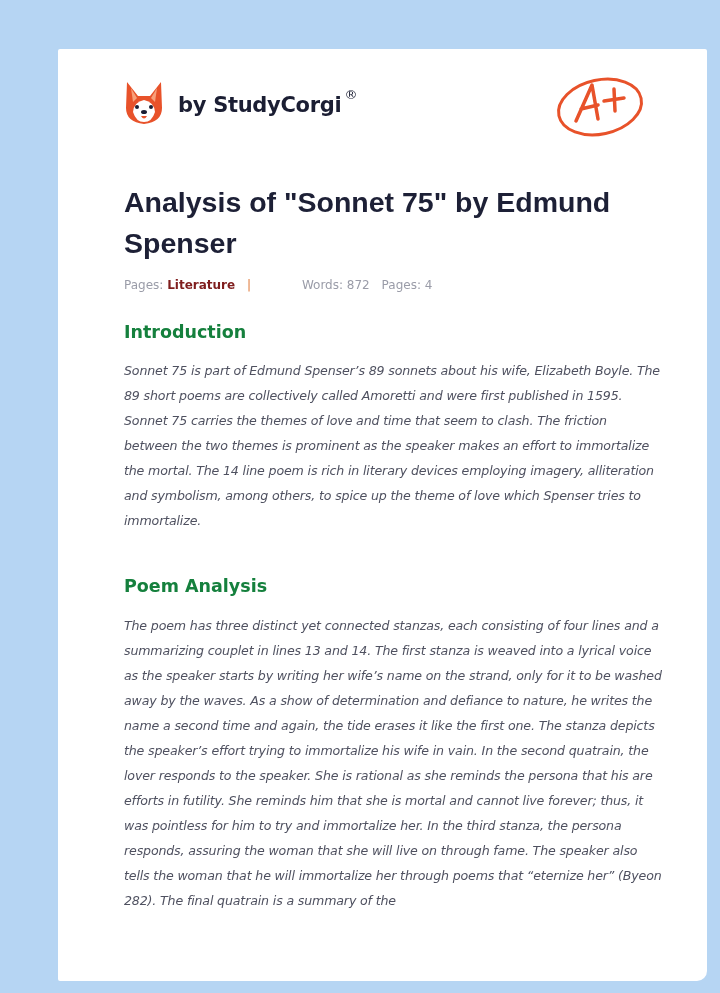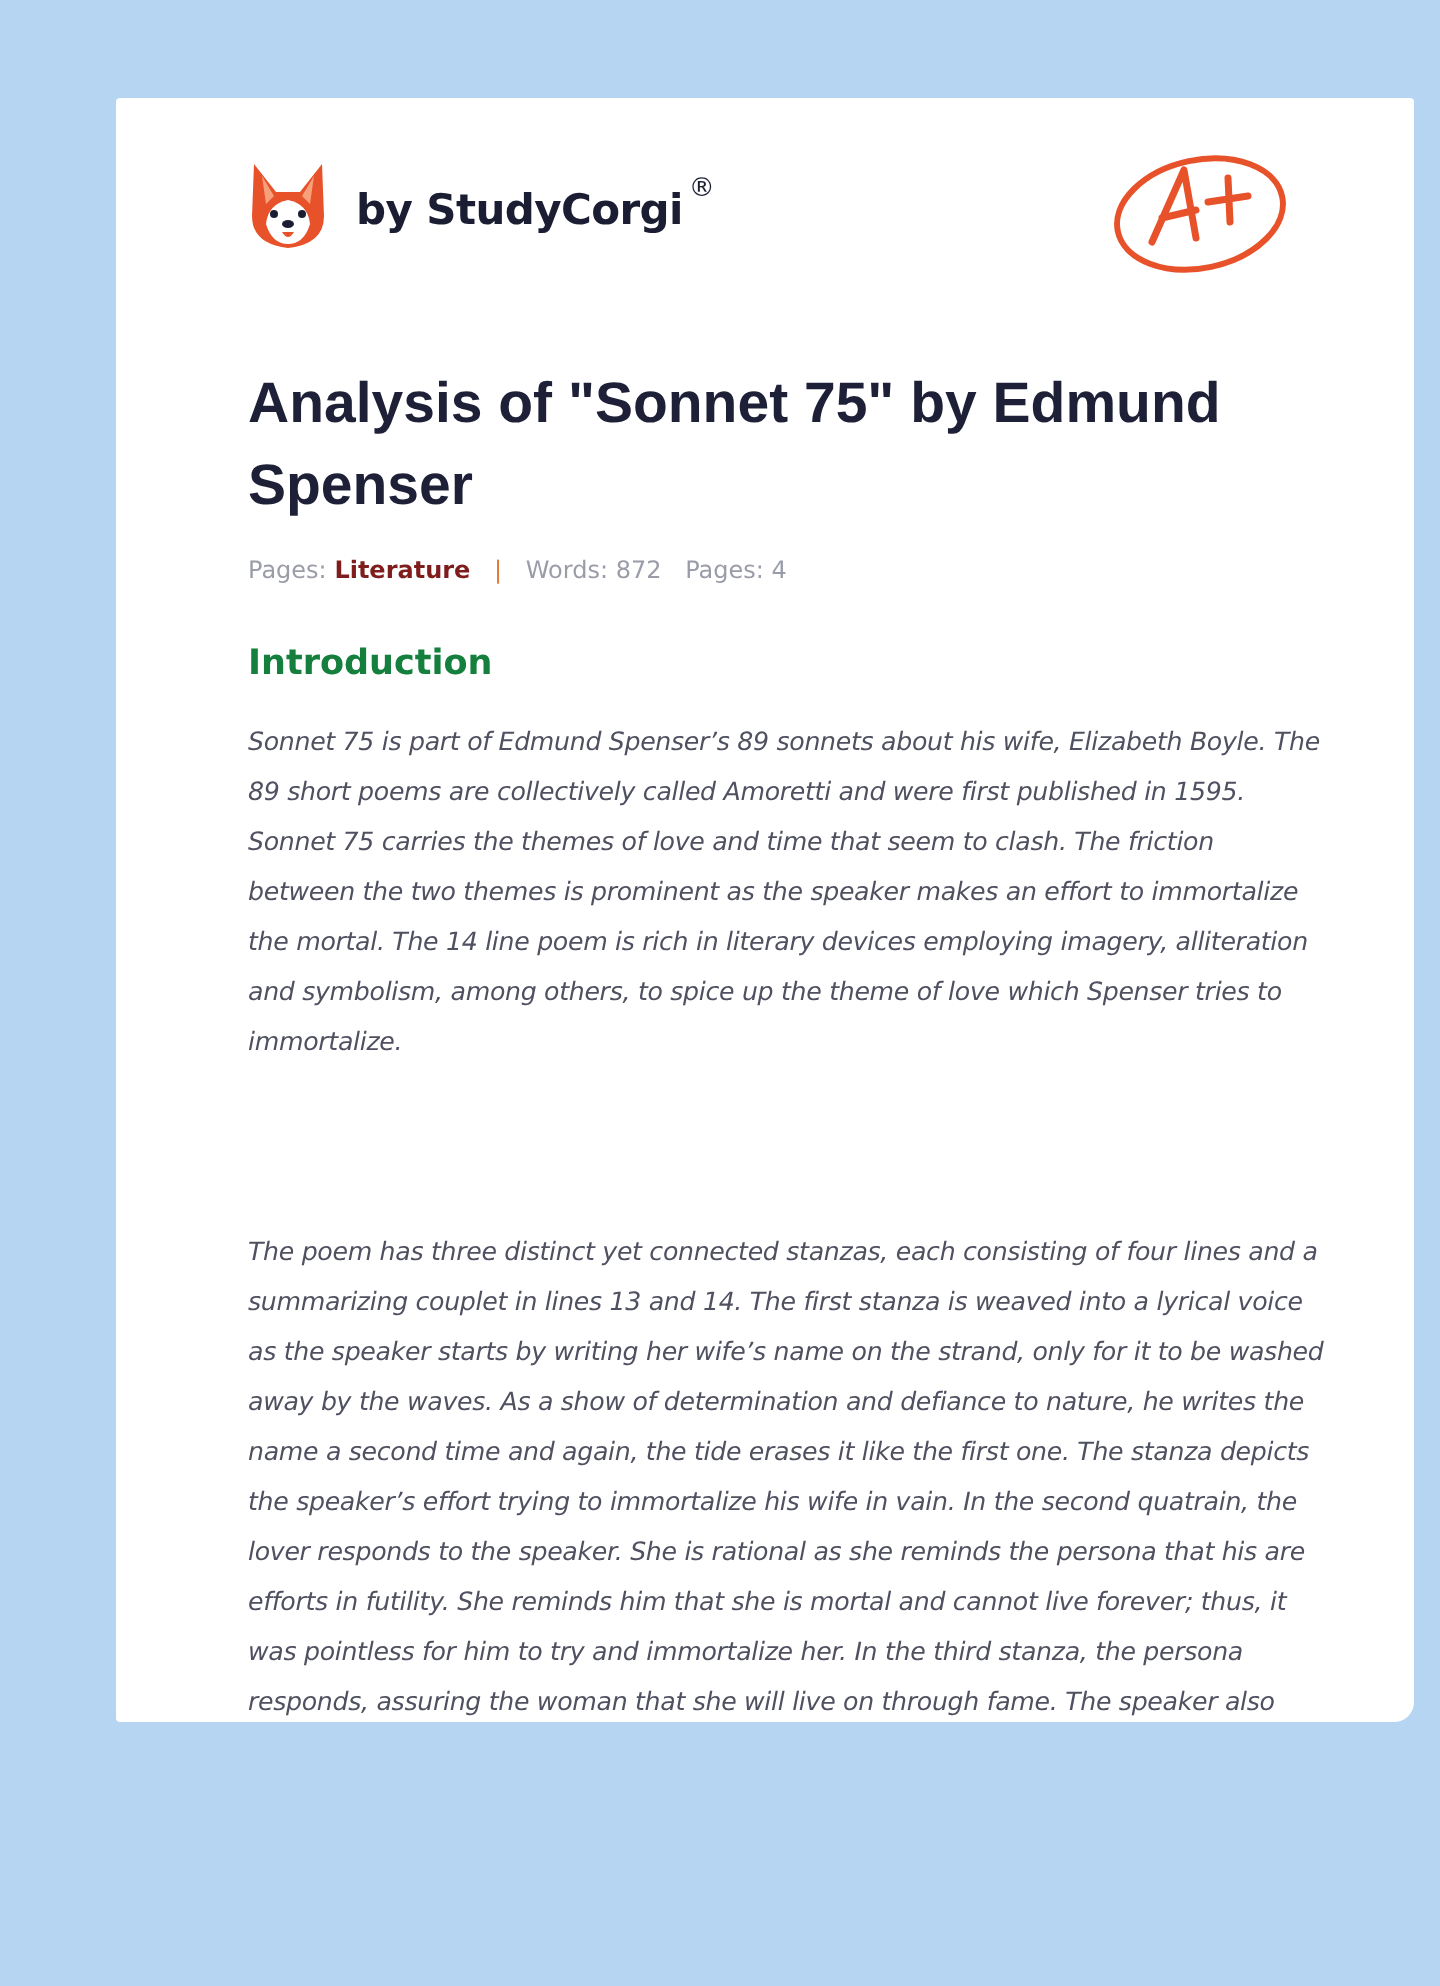--- a/index.html
+++ b/index.html
@@ -4,21 +4,21 @@
 <style>
   html, body { margin: 0; padding: 0; }
   body {
     width: 720px; height: 993px; overflow: hidden;
     background: #b6d5f3;
     font-family: "DejaVu Sans", sans-serif;
     position: relative;
   }
   .card {
     position: absolute; left: 58px; top: 49px;
-    width: 649px; height: 812px;
+    width: 649px; height: 932px;
     background: #ffffff;
     border-radius: 2px 2px 10px 2px;
     overflow: hidden;
   }
   .header { position: absolute; left: 66px; top: 28px; height: 50px; display: flex; align-items: center; }
   .logo-icon { width: 40px; height: 48px; margin-right: 14px; }
   .brand {
     font-family: "DejaVu Sans", sans-serif; font-weight: bold;
     font-size: 21px; color: #1b1e33; letter-spacing: -0.3px;
     margin-top: 6px;
@@ -30,21 +30,21 @@
     font-family: "Liberation Sans", sans-serif; font-weight: bold;
     font-size: 28.5px; line-height: 41px; color: #1d2036; margin: 0;
   }
   .meta {
     position: absolute; left: 66px; top: 229px;
     font-size: 12px; color: #9a9ca8;
     font-family: "DejaVu Sans", sans-serif;
   }
   .meta .topic-val { color: #7f1d1d; font-weight: bold; }
   .meta .sep { color: #e07a3a; margin: 0 8px; }
-  .meta .gap { margin-right: 8px; }
+  .meta .gap { margin-right: 8px; margin-left: 39px; }
   .section-h {
     position: absolute; left: 66px;
     font-family: "DejaVu Sans", sans-serif; font-weight: bold;
     font-size: 17.5px; color: #15803d; margin: 0;
   }
   .para {
     position: absolute; left: 66px; width: 540px;
     font-family: "DejaVu Sans", sans-serif;
     font-size: 12.6px; line-height: 25px; color: #4f5160; margin: 0;
     letter-spacing: -0.15px;
@@ -82,15 +82,16 @@
     <span>Pages:</span>
     <span class="topic-val">Literature</span>
     <span class="sep">|</span>
     <span class="gap">Words: 872</span>
     <span>Pages: 4</span>
   </div>
 
   <h2 class="section-h" style="top:273px;">Introduction</h2>
   <p class="para" style="top:309px;">Sonnet 75 is part of Edmund Spenser’s 89 sonnets about his wife, Elizabeth Boyle. The 89 short poems are collectively called Amoretti and were first published in 1595. Sonnet 75 carries the themes of love and time that seem to clash. The friction between the two themes is prominent as the speaker makes an effort to immortalize the mortal. The 14 line poem is rich in literary devices employing imagery, alliteration and symbolism, among others, to spice up the theme of love which Spenser tries to immortalize.</p>
 
+  <h2 class="section-h" style="top:527px;">Poem Analysis</h2>
   <p class="para" style="top:564px;">The poem has three distinct yet connected stanzas, each consisting of four lines and a summarizing couplet in lines 13 and 14. The first stanza is weaved into a lyrical voice as the speaker starts by writing her wife’s name on the strand, only for it to be washed away by the waves. As a show of determination and defiance to nature, he writes the name a second time and again, the tide erases it like the first one. The stanza depicts the speaker’s effort trying to immortalize his wife in vain. In the second quatrain, the lover responds to the speaker. She is rational as she reminds the persona that his are efforts in futility. She reminds him that she is mortal and cannot live forever; thus, it was pointless for him to try and immortalize her. In the third stanza, the persona responds, assuring the woman that she will live on through fame. The speaker also tells the woman that he will immortalize her through poems that “eternize her” (Byeon 282). The final quatrain is a summary of the</p>
 
 </div>
 
 </body></html>

